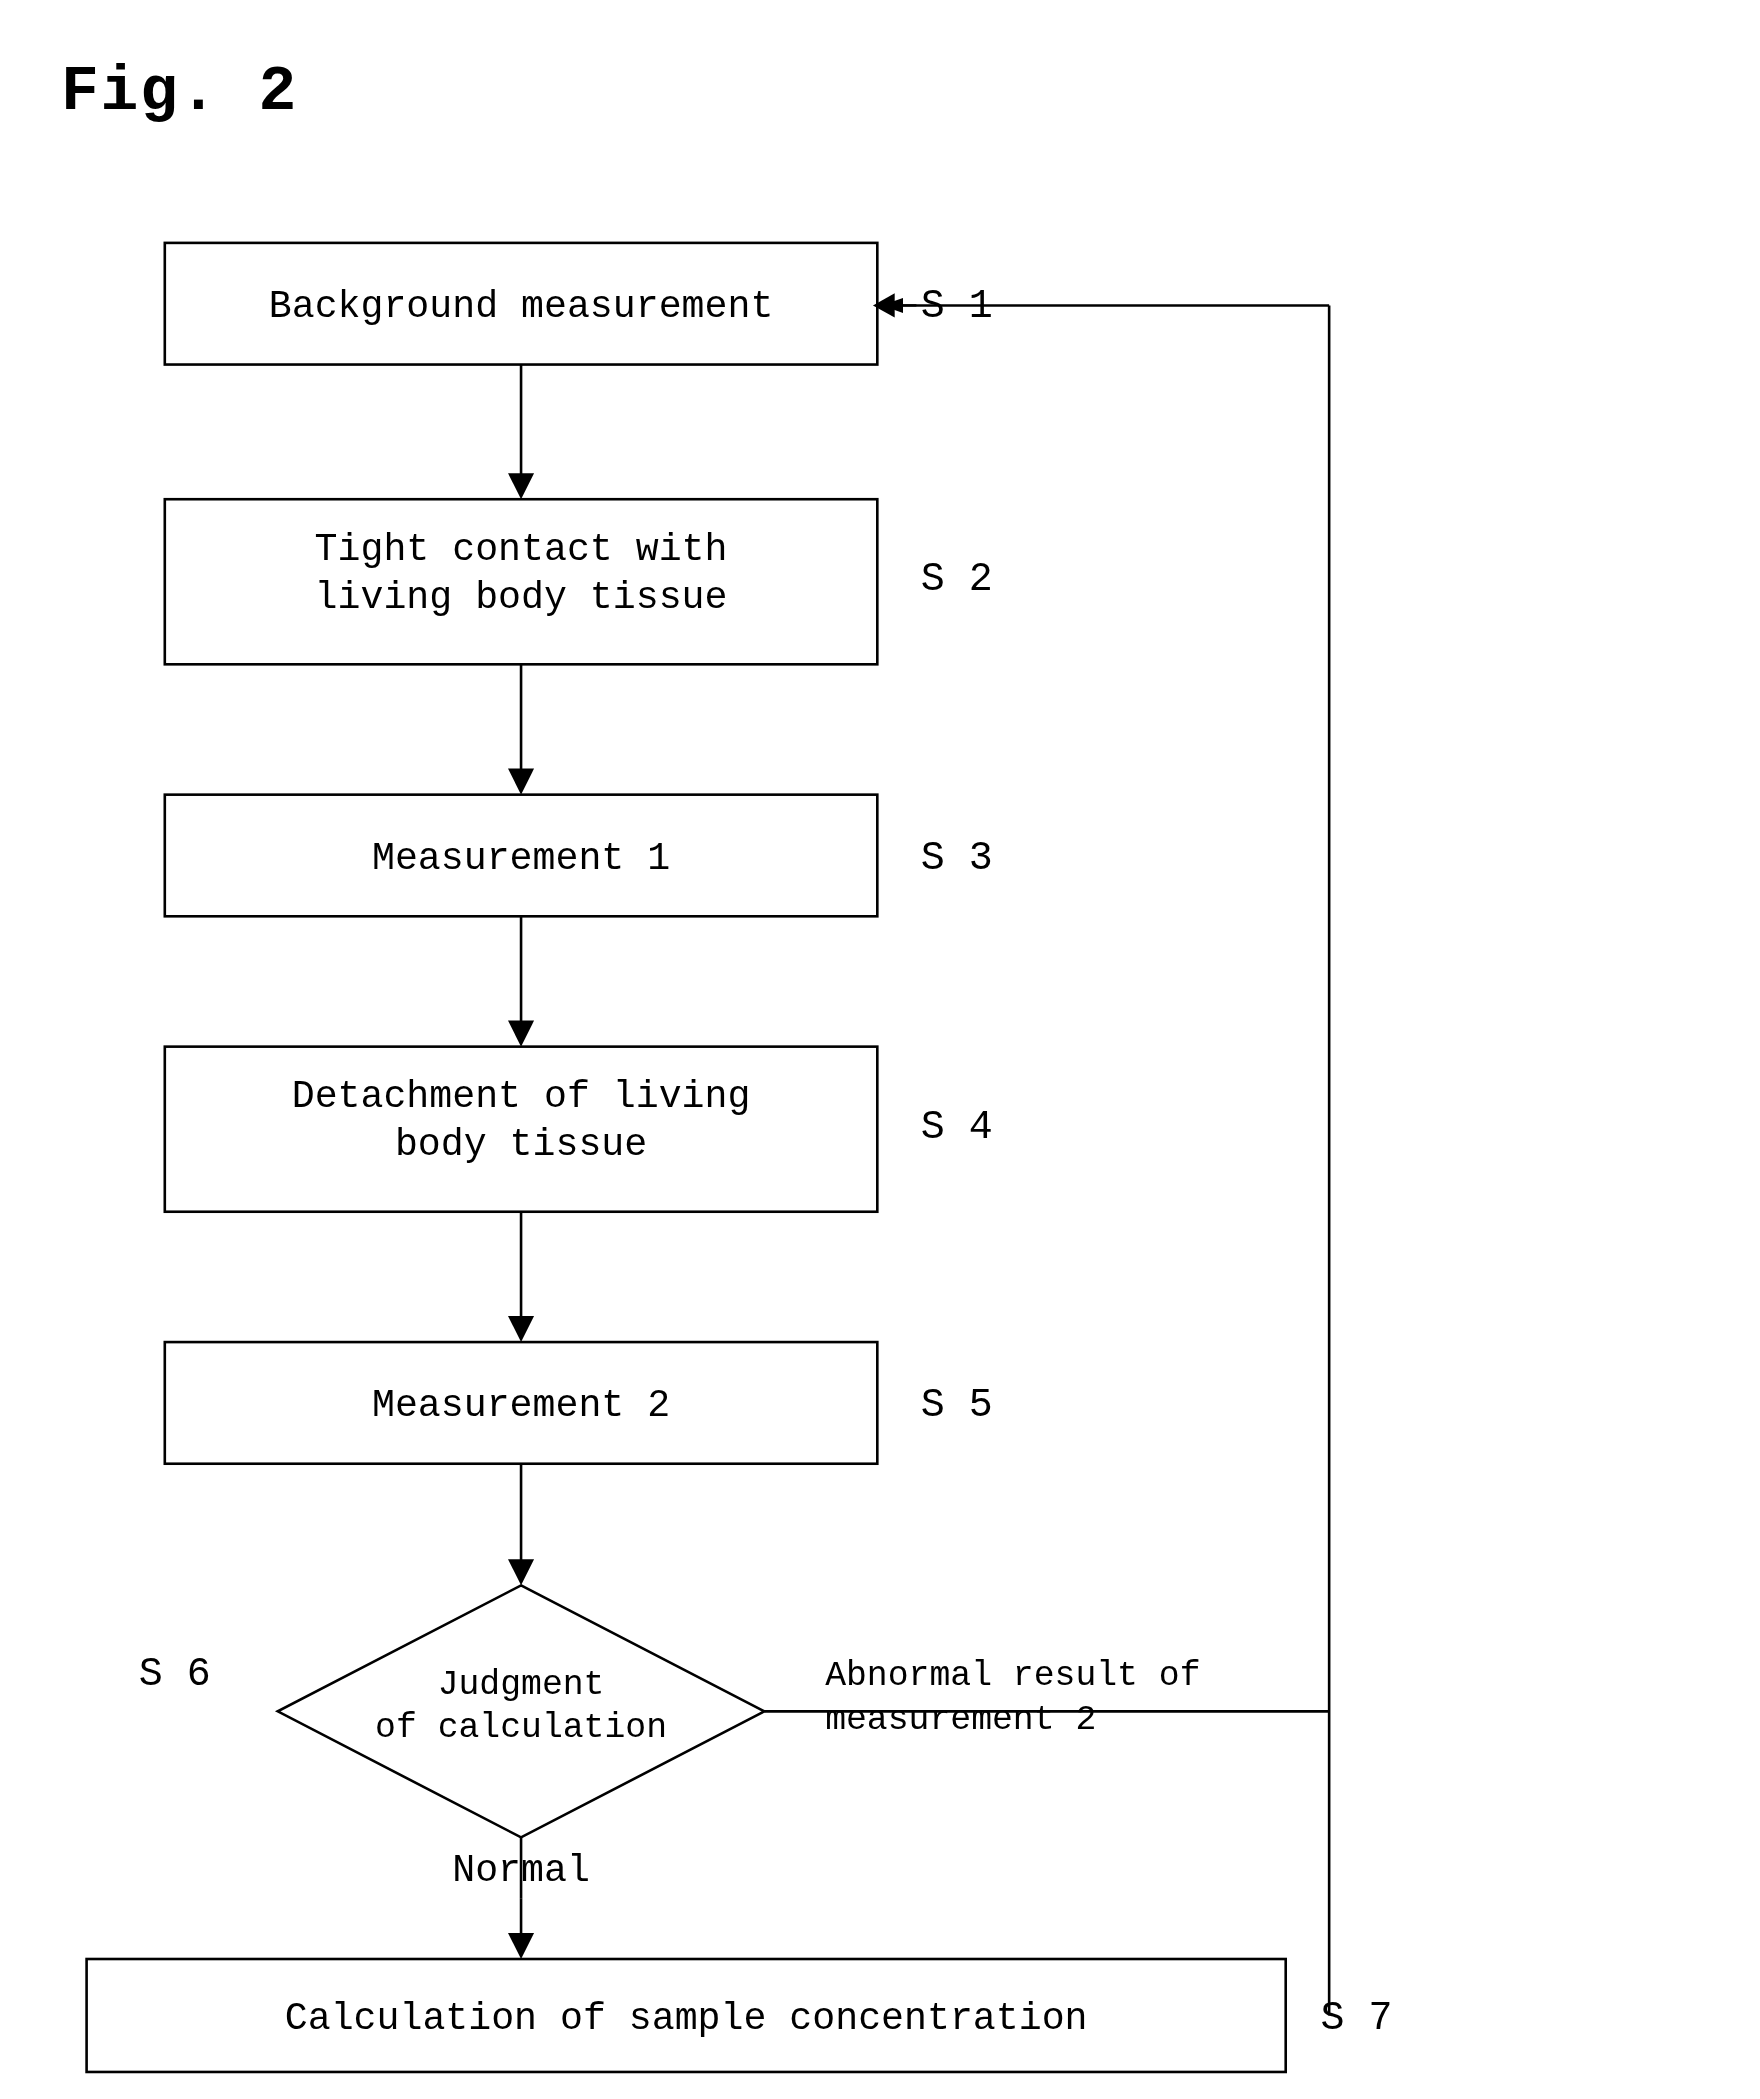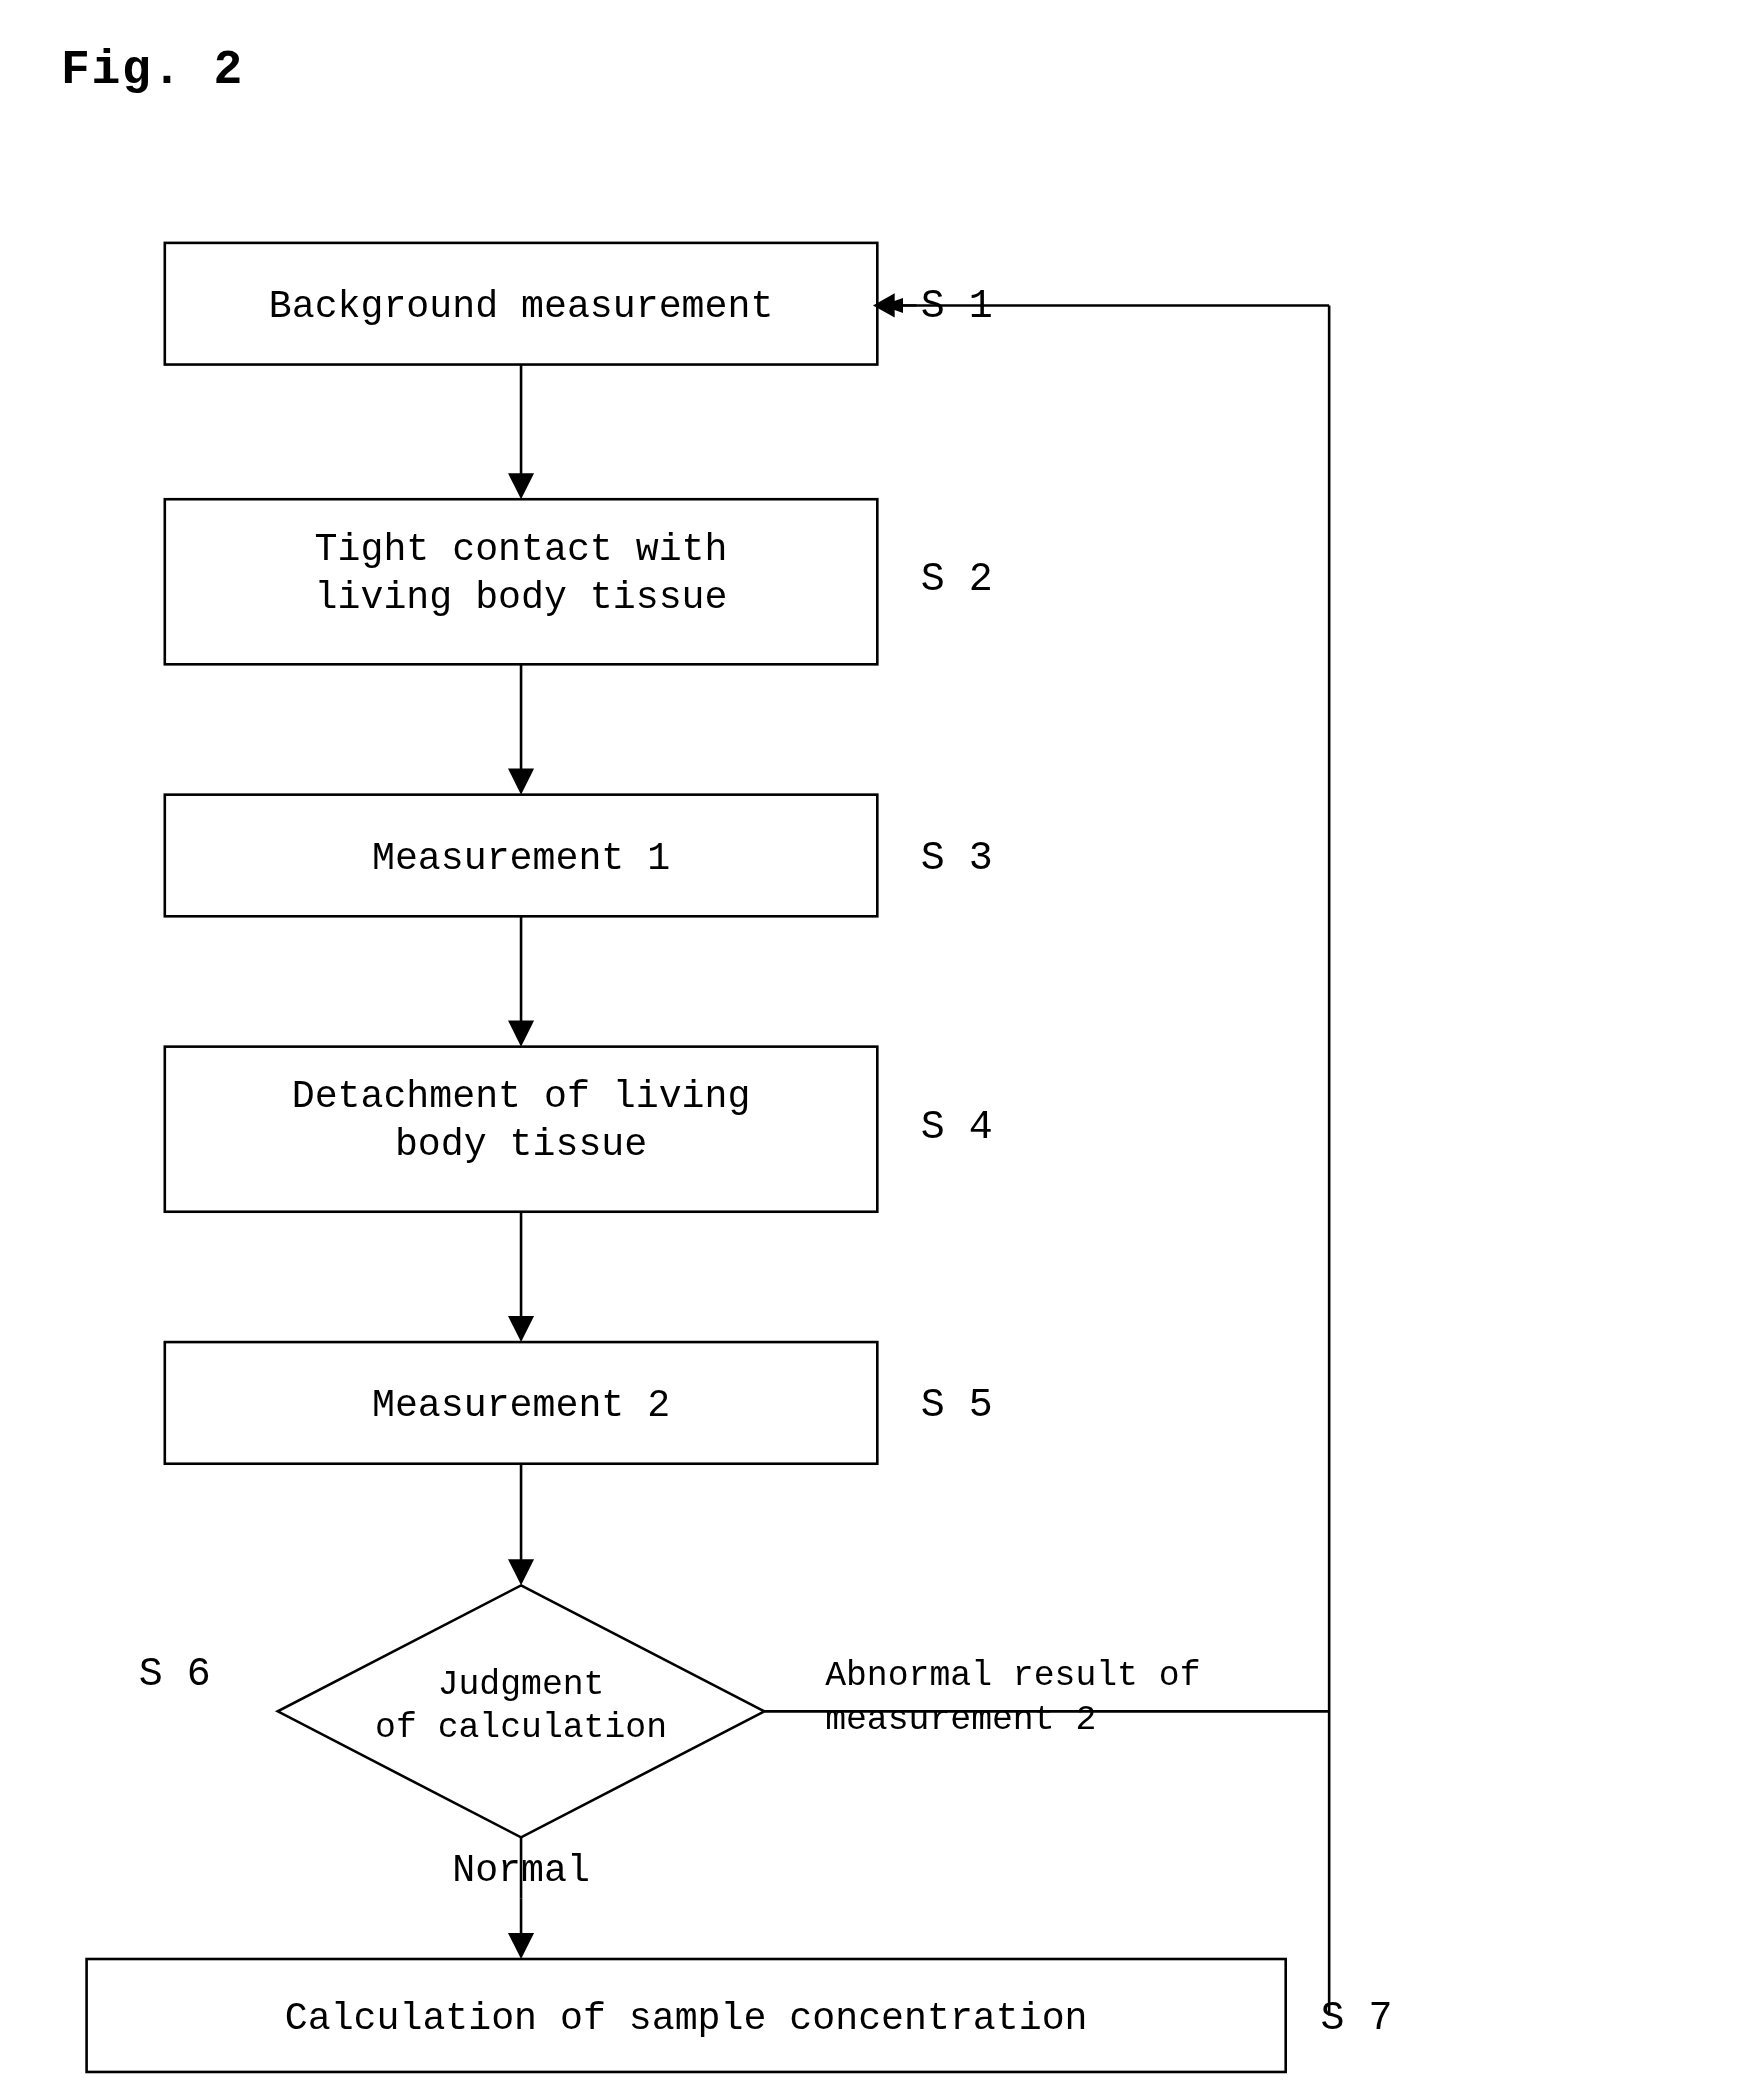--- a/index.html
+++ b/index.html
@@ -7,23 +7,23 @@
       background: #fff;
       font-family: 'Courier New', Courier, monospace;
       width: 1761px;
       height: 2100px;
       position: relative;
       overflow: hidden;
     }
 
     .page-title {
       position: absolute;
-      top: 43px;
+      top: 57px;
       left: 61px;
-      font-size: 48px;
+      font-size: 63px;
       font-weight: bold;
       letter-spacing: 1.7px;
     }
   </style>
 </head>
 <body>
 
 <div class="page-title">Fig. 2</div>
 
 <svg style="position:absolute; top:156px; left:43px;" width="1686" height="1929" viewBox="0 0 1940 2220" xmlns="http://www.w3.org/2000/svg" font-family="'Courier New', Courier, monospace">

